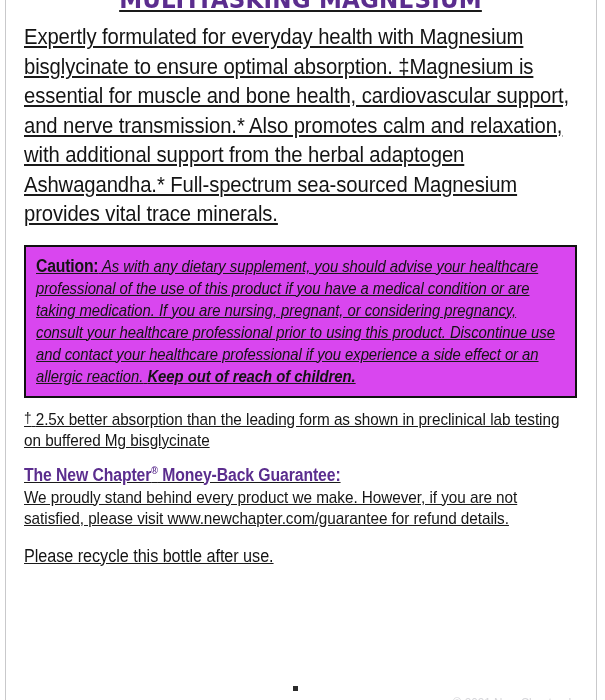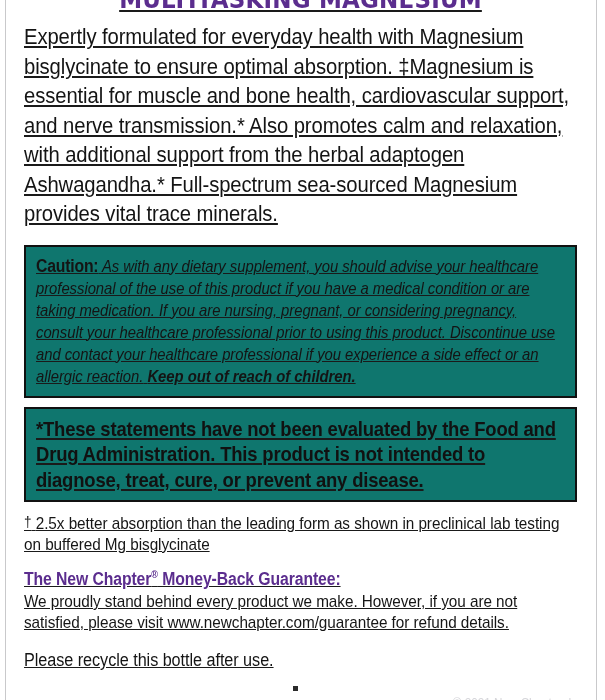--- a/index.html
+++ b/index.html
@@ -64,21 +64,21 @@
     transform: scaleX(0.9);
     transform-origin: left top;
     width: 111%;
     letter-spacing: -0.1px;
   }
 
   
   .box {
     box-sizing: border-box;
     border: 2.5px solid #111111;
-    background: #0f766e;
+    background: #d946ef;
   }
   .caution-box {
     margin-top: 16px;
     padding: 8px 10px 9px 10px;
   }
   .caution-text {
     font-family: "Liberation Sans", sans-serif;
     font-style: italic;
     font-size: 16.5px;
     line-height: 22px;
@@ -212,23 +212,20 @@
 <div class="panel">
 
   <div class="product-title">MULTITASKING MAGNESIUM</div>
 
   <p class="intro">Expertly formulated for everyday health with Magnesium bisglycinate to ensure optimal absorption. ‡Magnesium is essential for muscle and bone health, cardiovascular support, and nerve transmission.* Also promotes calm and relaxation, with additional support from the herbal adaptogen Ashwagandha.* Full-spectrum sea-sourced Magnesium provides vital trace minerals.</p>
 
   <div class="box caution-box">
     <div class="caution-text"><span class="caution-label">Caution:</span> <span>As with any dietary supplement, you should advise your healthcare professional of the use of this product if you have a medical condition or are taking medication. If you are nursing, pregnant, or considering pregnancy, consult your healthcare professional prior to using this product. Discontinue use and contact your healthcare professional if you experience a side effect or an allergic reaction.</span> <span class="caution-strong">Keep out of reach of children.</span></div>
   </div>
 
-  <div class="box fda-box">
-    <div class="fda-text">*These statements have not been evaluated by the Food and Drug Administration. This product is not intended to diagnose, treat, cure, or prevent any disease.</div>
-  </div>
 
   <div class="footnote"><span class="dagger">†</span> <span>2.5x better absorption than the leading form as shown in preclinical lab testing on buffered Mg bisglycinate</span></div>
 
   <div class="guarantee">
     <div class="guarantee-heading"><span>The New Chapter</span><span class="reg">®</span><span> Money-Back Guarantee:</span></div>
     <div class="guarantee-body">We proudly stand behind every product we make. However, if you are not satisfied, please visit www.newchapter.com/guarantee for refund details.</div>
   </div>
 
   <div class="recycle">Please recycle this bottle after use.</div>
 

